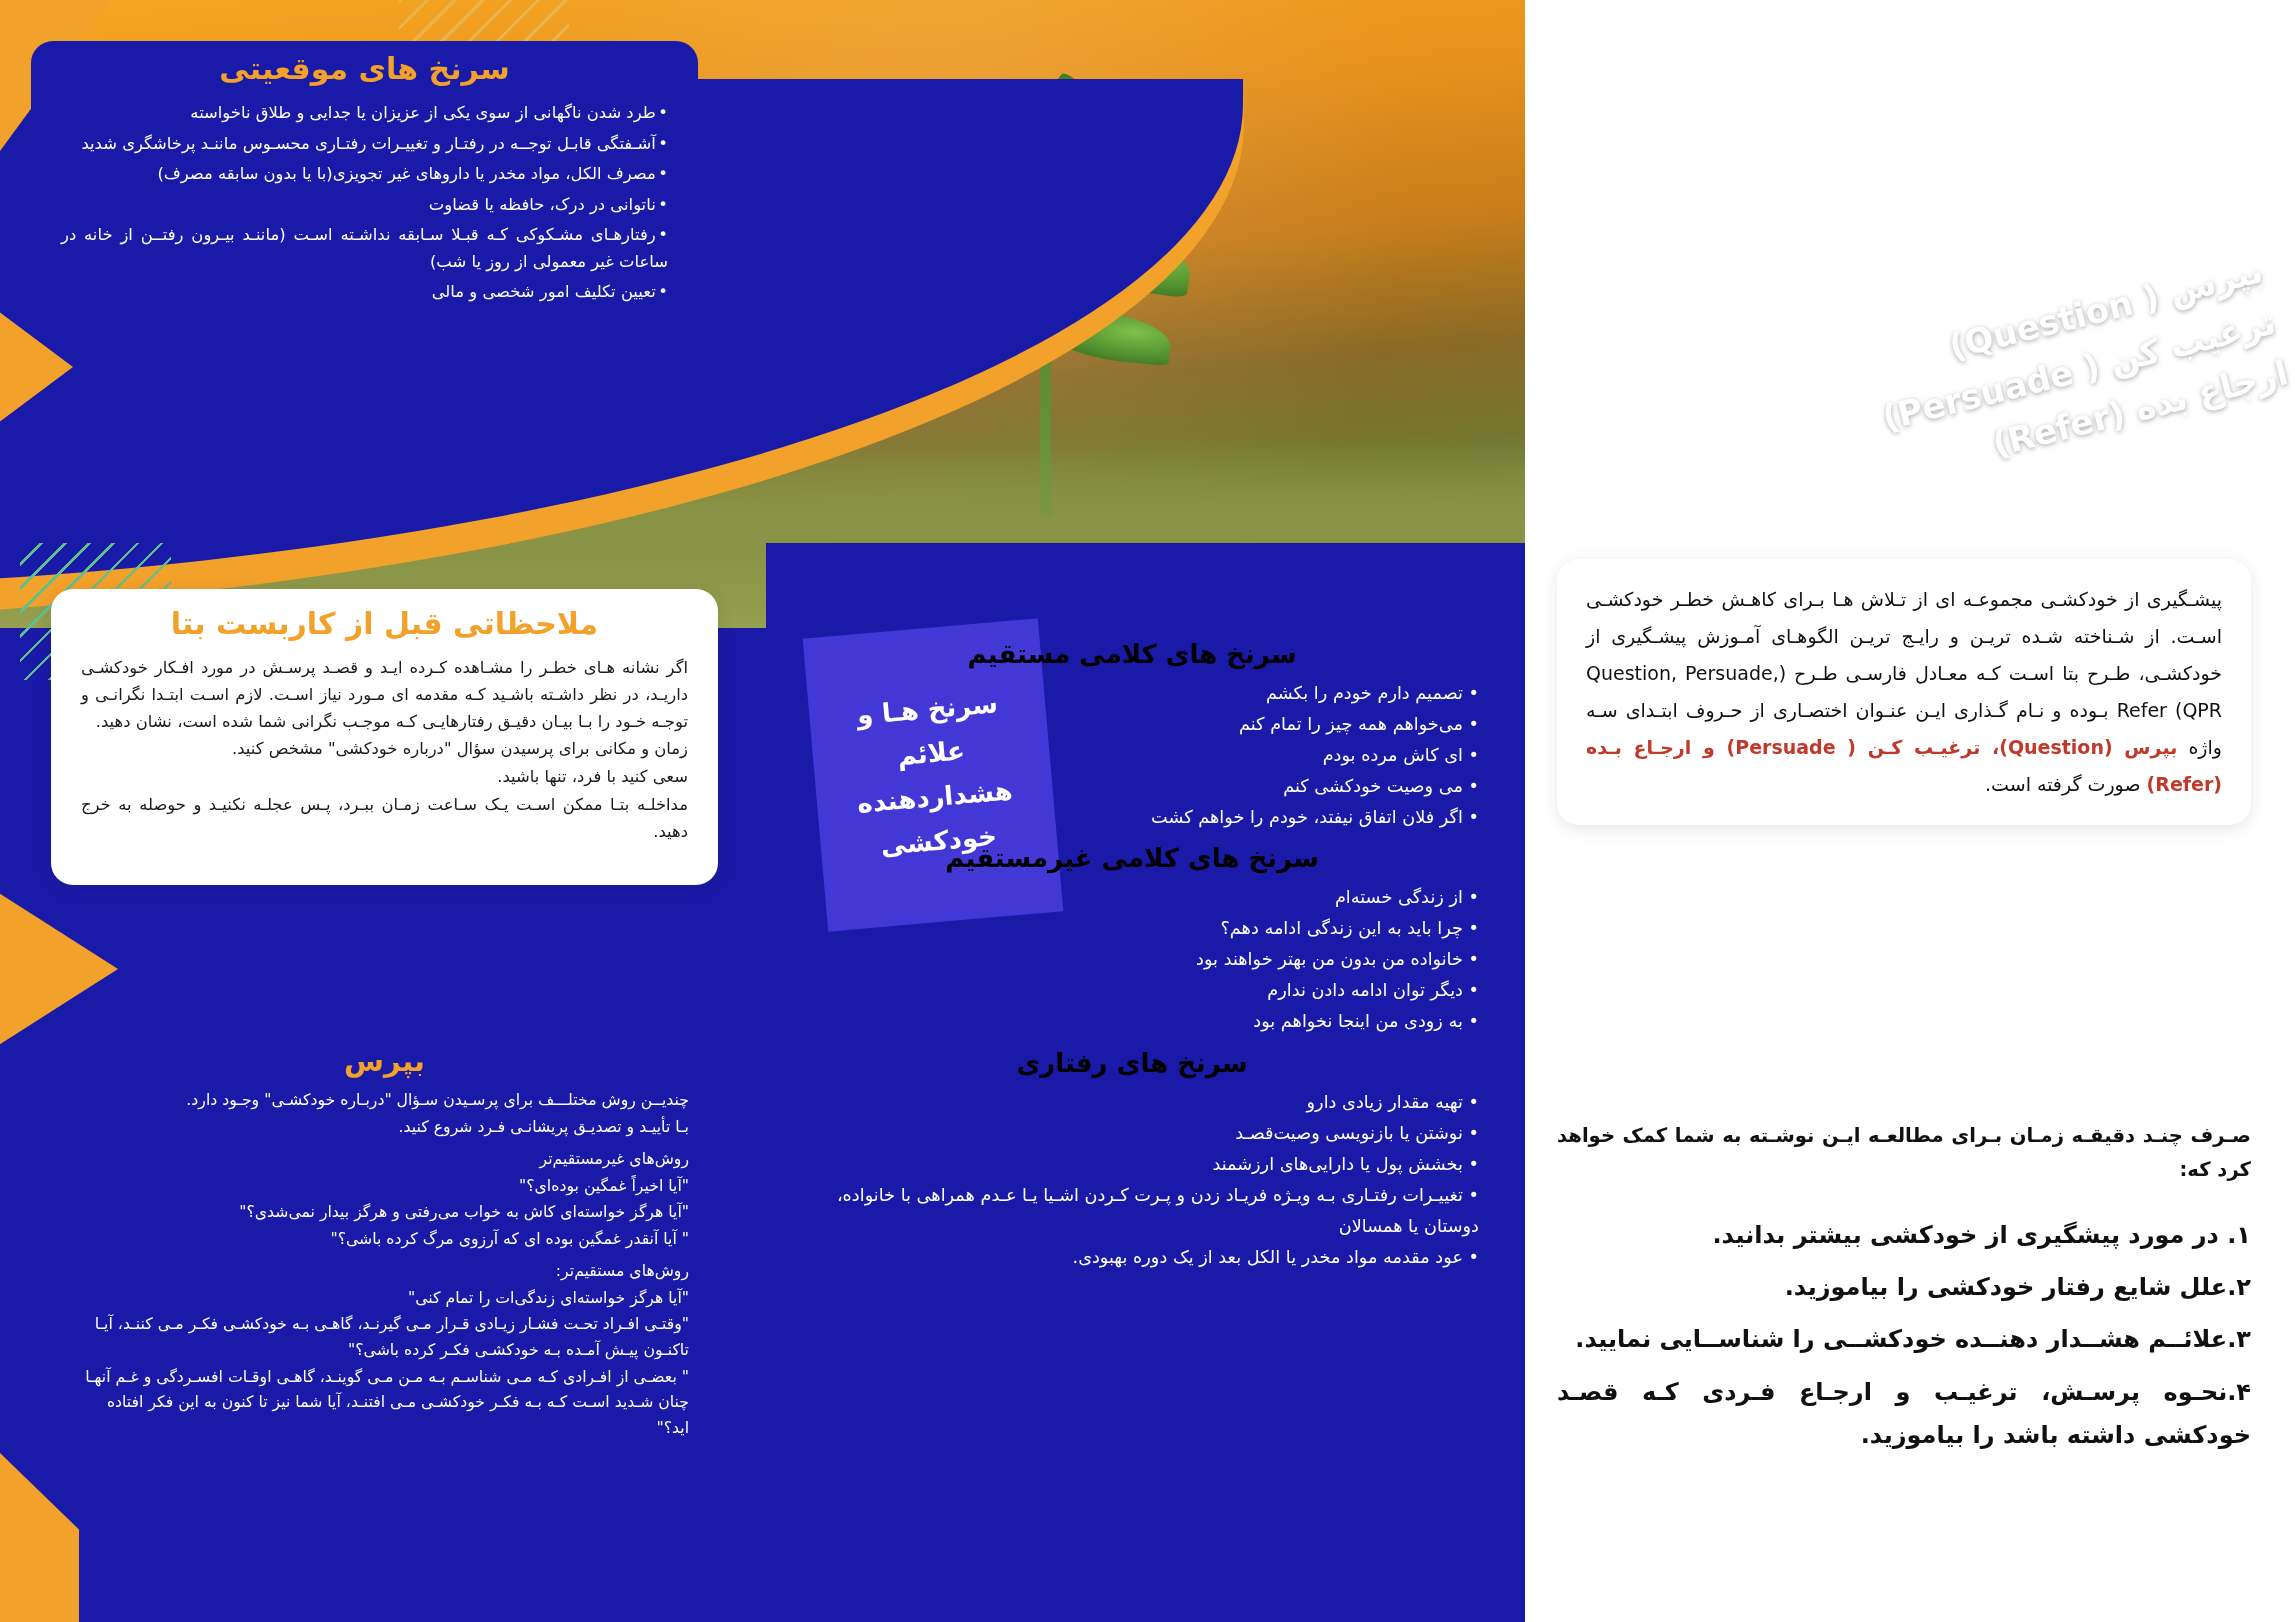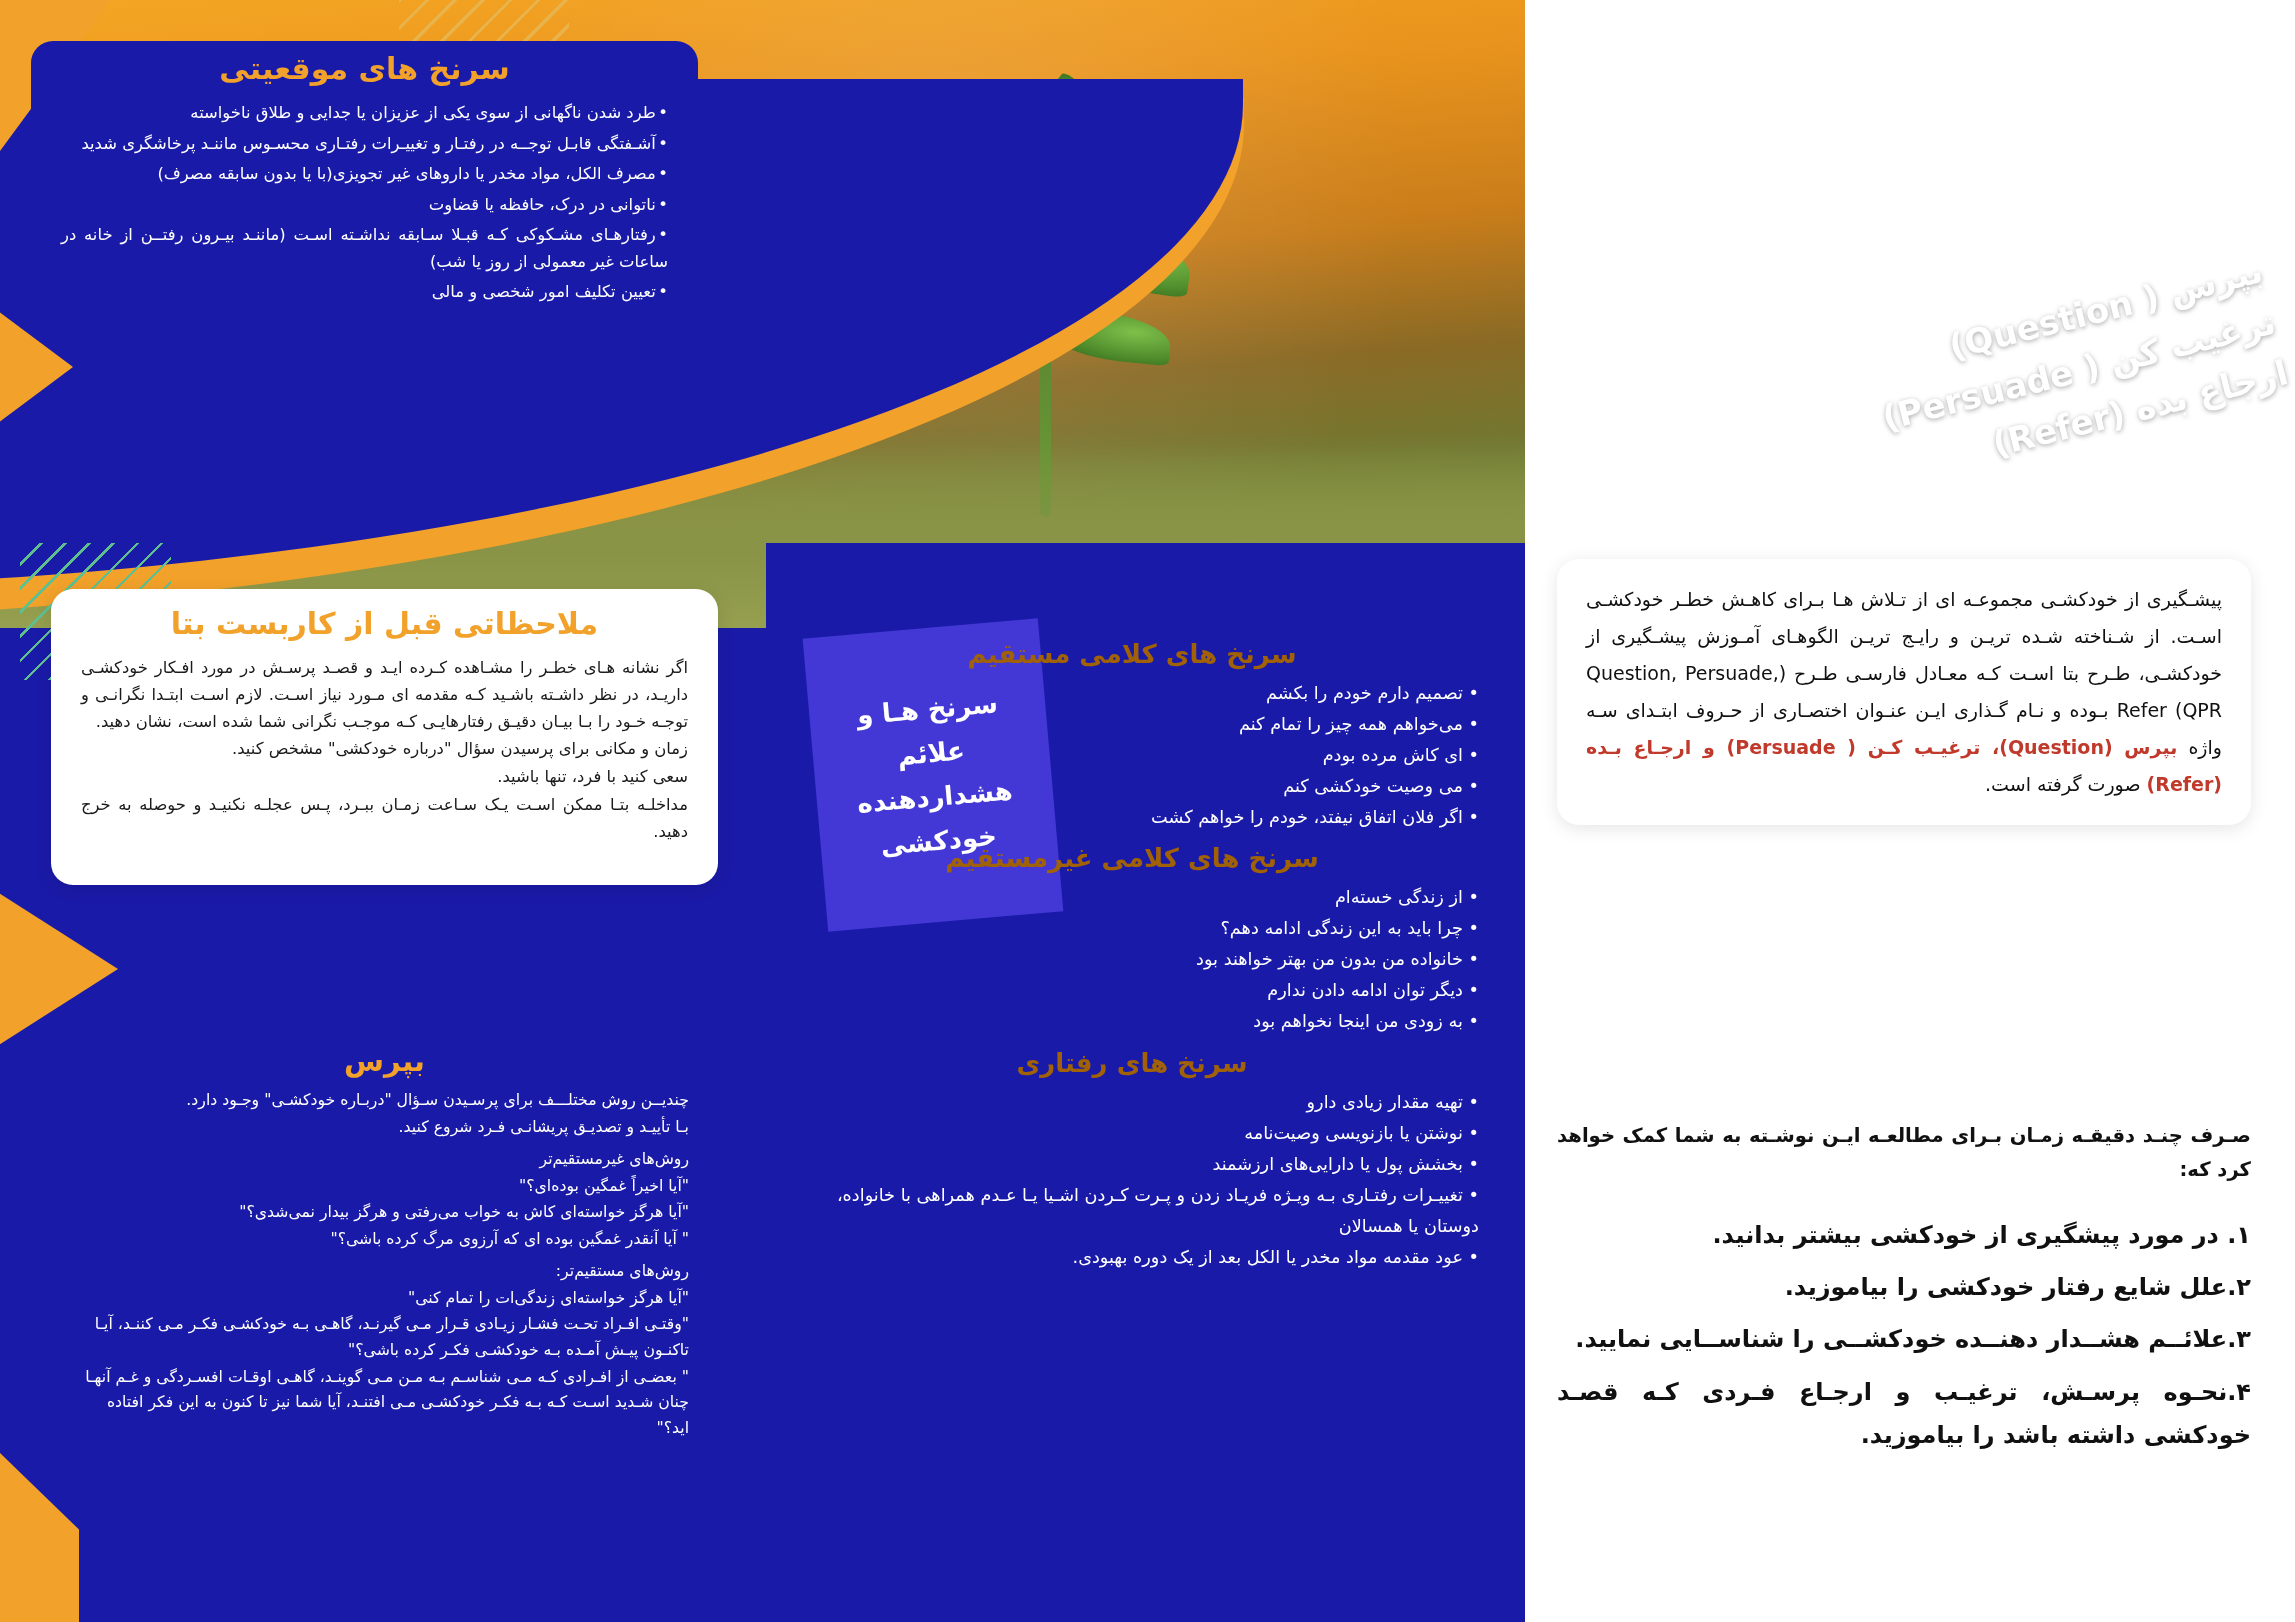--- a/index.html
+++ b/index.html
@@ -208,21 +208,21 @@
   
   .mid-col {
     position: absolute;
     top: 628px; left: 785px;
     width: 694px;
     direction: rtl;
     color: #ffffff;
     text-align: right;
   }
   .mid-col h3 {
-    color: #a16207;
+    color: #000000;
     font-size: 26px;
     text-align: center;
     margin: 10.5px 0 9.2px;
     font-weight: bold;
   }
   .mid-col ul { list-style: none; }
   .mid-col li {
     font-size: 17.7px;
     line-height: 1.75;
   }
@@ -374,21 +374,21 @@
       <li>از زندگی خسته‌ام</li>
       <li>چرا باید به این زندگی ادامه دهم؟</li>
       <li>خانواده من بدون من بهتر خواهند بود</li>
       <li>دیگر توان ادامه دادن ندارم</li>
       <li>به زودی من اینجا نخواهم بود</li>
     </ul>
 
     <h3>سرنخ های رفتاری</h3>
     <ul>
       <li>تهیه مقدار زیادی دارو</li>
-      <li>نوشتن یا بازنویسی وصیت‌نامه</li>
+      <li>نوشتن یا بازنویسی وصیت‌قصـد</li>
       <li>بخشش پول یا دارایی‌های ارزشمند</li>
       <li>تغییـرات رفتـاری بـه ویـژه فریـاد زدن و پـرت کـردن اشـیا یـا عـدم همراهی با خانواده، دوستان یا همسالان</li>
       <li>عود مقدمه مواد مخدر یا الکل بعد از یک دوره بهبودی.</li>
     </ul>
   </div>
 
   <div id="card-intro">
     <span>پیشـگیری از خودکشـی مجموعـه ای از تـلاش هـا بـرای کاهـش خطـر خودکشـی اسـت. از شـناخته شـده تریـن و رایـج تریـن الگوهـای آمـوزش پیشـگیری از خودکشـی، طـرح بتا اسـت کـه معـادل فارسـی طـرح   (Question, Persuade, Refer   (QPR بـوده و نـام گـذاری ایـن عنـوان اختصـاری از حـروف ابتـدای سـه واژه </span><span class="hl">بپرس (Question)، ترغیـب کـن ( Persuade) و ارجـاع بـده (Refer)</span><span> صورت گرفته است.</span>
   </div>
 

